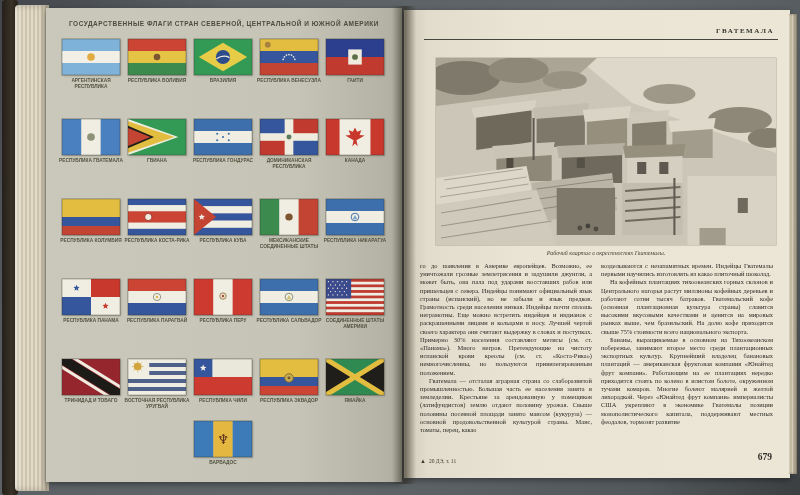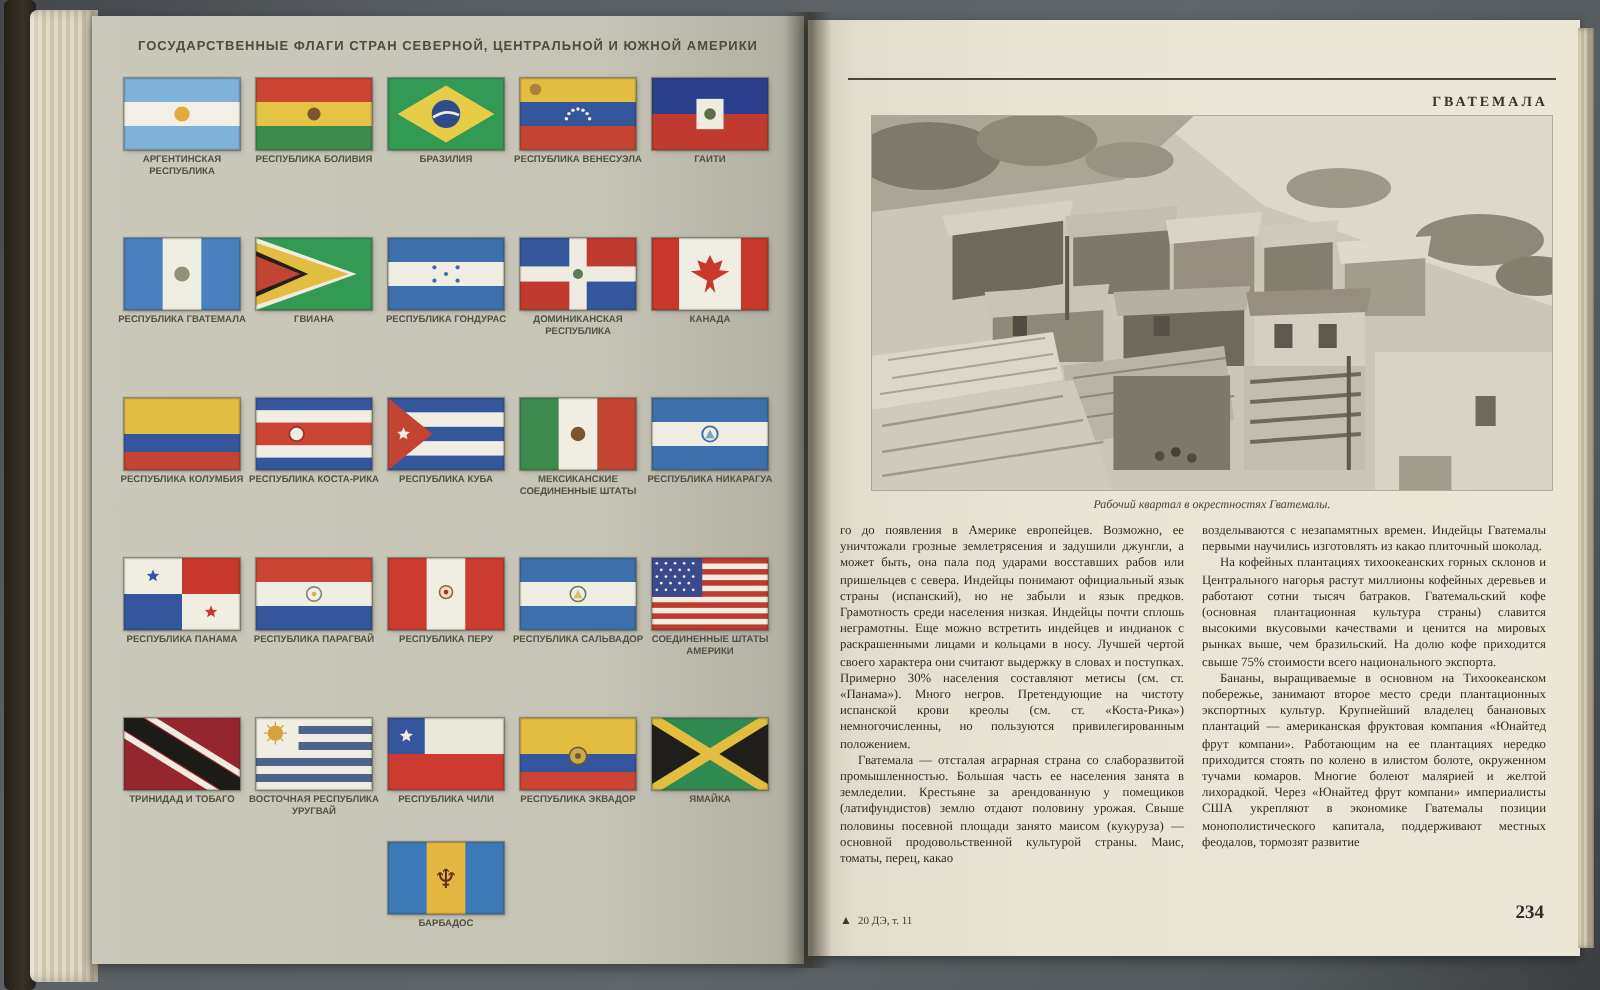--- a/index.html
+++ b/index.html
@@ -34,21 +34,21 @@
     grid-template-columns:repeat(5,66px);grid-auto-rows:51px;row-gap:29px;}
   .cell{width:66px;}
   .flag{width:58px;height:36px;margin-left:4px;box-shadow:0 0 0 .6px rgba(50,50,40,.4),1px 1px 2px rgba(50,50,40,.25);}
   .flag svg{display:block;width:58px;height:36px;}
   .lblwrap{margin-top:3px;height:14px;overflow:visible;}
   .label{width:82px;margin-left:-8px;transform:scale(.8);transform-origin:50% 0;
     text-align:center;font-size:6px;line-height:1.18;font-weight:bold;color:#53523f;}
   .flag-bottom{position:absolute;left:144px;top:413px;}
   
   .rp-header{position:absolute;top:17px;right:16px;font-family:"Liberation Serif",serif;
-    font-size:7px;font-weight:bold;letter-spacing:1.5px;color:#35352e;margin-top:20px;}
+    font-size:7px;font-weight:bold;letter-spacing:1.5px;color:#35352e;}
   .rp-rule{position:absolute;top:29px;left:20px;width:354px;height:1.4px;background:#45453d;}
   .photo{position:absolute;left:32px;top:48px;width:340px;height:187px;
     box-shadow:0 0 0 .5px rgba(90,85,70,.4);}
   .photo svg{display:block;width:340px;height:187px;}
   .caption{position:absolute;left:32px;top:240px;width:340px;text-align:center;
     font-family:"Liberation Serif",serif;font-style:italic;font-size:6px;color:#45453c;}
   .cols{position:absolute;left:16px;top:252px;width:353px;display:flex;gap:9px;}
   .col{width:172px;font-family:"Liberation Serif",serif;font-size:6.4px;line-height:8.2px;
     text-align:justify;color:#2e2e28;}
   .col p{margin:0;}
@@ -574,17 +574,17 @@
     <div class="col">
         <p>возделываются с незапамятных времен. Индейцы Гватемалы первыми научились изготовлять из какао плиточный шоколад.</p>
         <p class="ind">На кофейных плантациях тихоокеанских горных склонов и Центрального нагорья растут миллионы кофейных деревьев и работают сотни тысяч батраков. Гватемальский кофе (основная плантационная культура страны) славится высокими вкусовыми качествами и ценится на мировых рынках выше, чем бразильский. На долю кофе приходится свыше 75% стоимости всего национального экспорта.</p>
         <p class="ind">Бананы, выращиваемые в основном на Тихоокеанском побережье, занимают второе место среди плантационных экспортных культур. Крупнейший владелец банановых плантаций — американская фруктовая компания «Юнайтед фрут компани». Работающим на ее плантациях нередко приходится стоять по колено в илистом болоте, окруженном тучами комаров. Многие болеют малярией и желтой лихорадкой. Через «Юнайтед фрут компани» империалисты США укрепляют в экономике Гватемалы позиции монополистического капитала, поддерживают местных феодалов, тормозят развитие</p>
       </div>
   </div>
 
   <div class="footer-note">
     <span class="mark">▲</span><span>20 ДЭ, т. 11</span>
   </div>
-  <div class="page-number">234</div>
+  <div class="page-number">679</div>
 </div>
 
 <div class="gutter"></div>
 <div class="edges-right"></div>
 
 </body></html>

